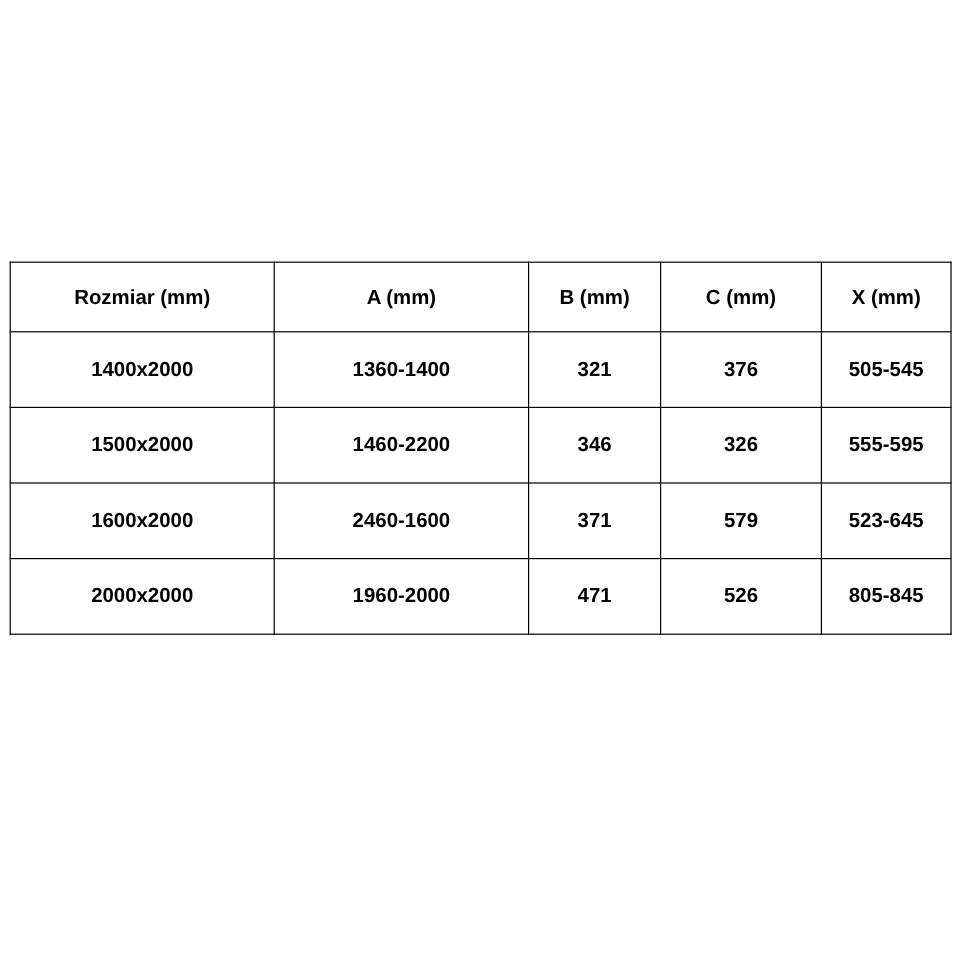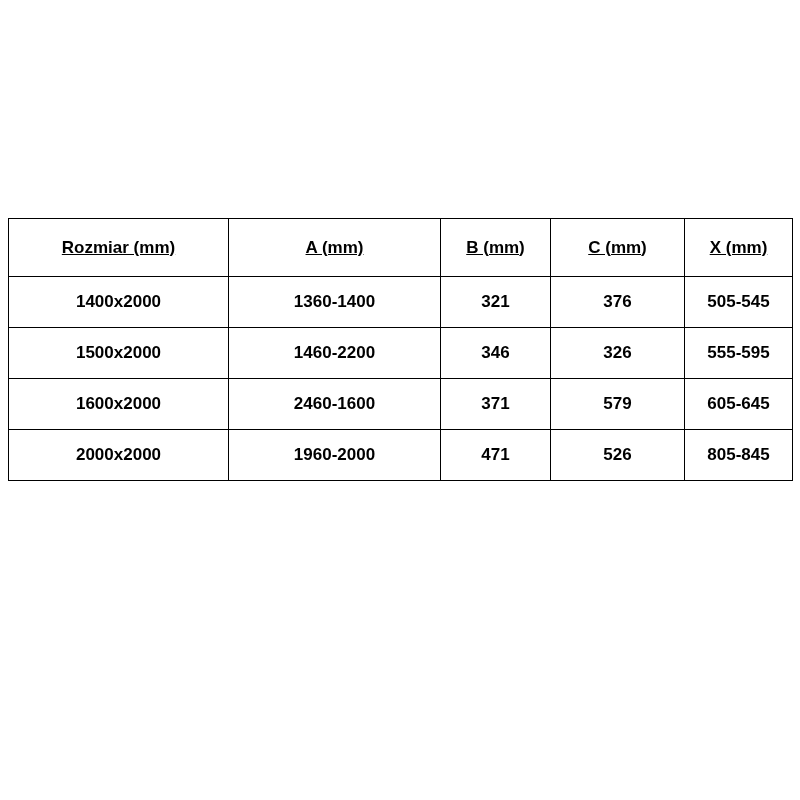--- a/index.html
+++ b/index.html
@@ -30,29 +30,28 @@
     width: 784px;
     table-layout: fixed;
   }
   table.spec td {
     border: 1px solid #000000;
     text-align: center;
     vertical-align: middle;
     font-weight: bold;
     color: #000000;
     font-size: 17px;
-    height: 51px;
+    height: 63px;
     padding: 0 4px;
     box-sizing: border-box;
     white-space: nowrap;
   }
   table.spec tr.head td {
     font-size: 17px;
     height: 58px;
-    text-decoration: underline;
   }
   col.c0 { width: 220px; }
   col.c1 { width: 212px; }
   col.c2 { width: 110px; }
   col.c3 { width: 134px; }
   col.c4 { width: 108px; }
 </style>
 </head>
 <body>
 
@@ -86,21 +85,21 @@
           <td>1460-2200</td>
           <td>346</td>
           <td>326</td>
           <td>555-595</td>
         </tr>
         <tr>
           <td>1600x2000</td>
           <td>2460-1600</td>
           <td>371</td>
           <td>579</td>
-          <td>605-645</td>
+          <td>523-645</td>
         </tr>
         <tr>
           <td>2000x2000</td>
           <td>1960-2000</td>
           <td>471</td>
           <td>526</td>
           <td>805-845</td>
         </tr>
       </tbody>
     </table>

